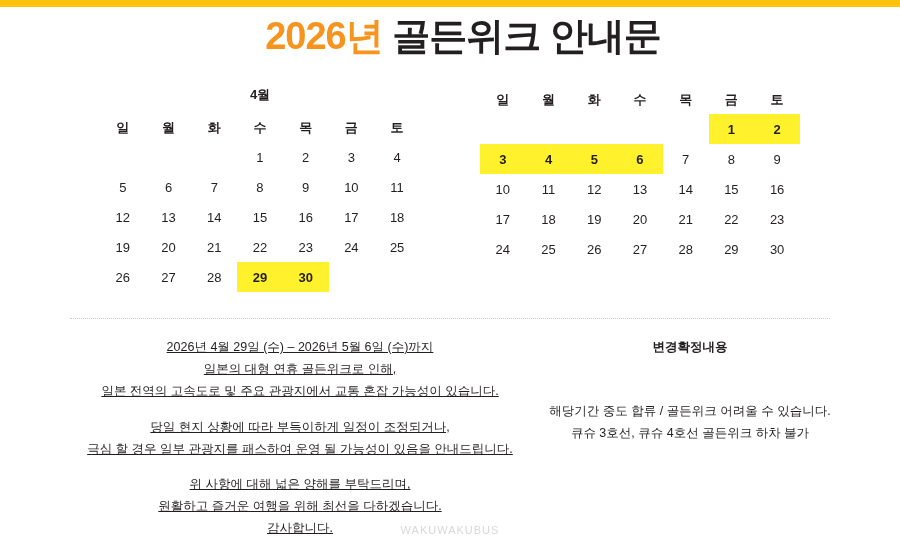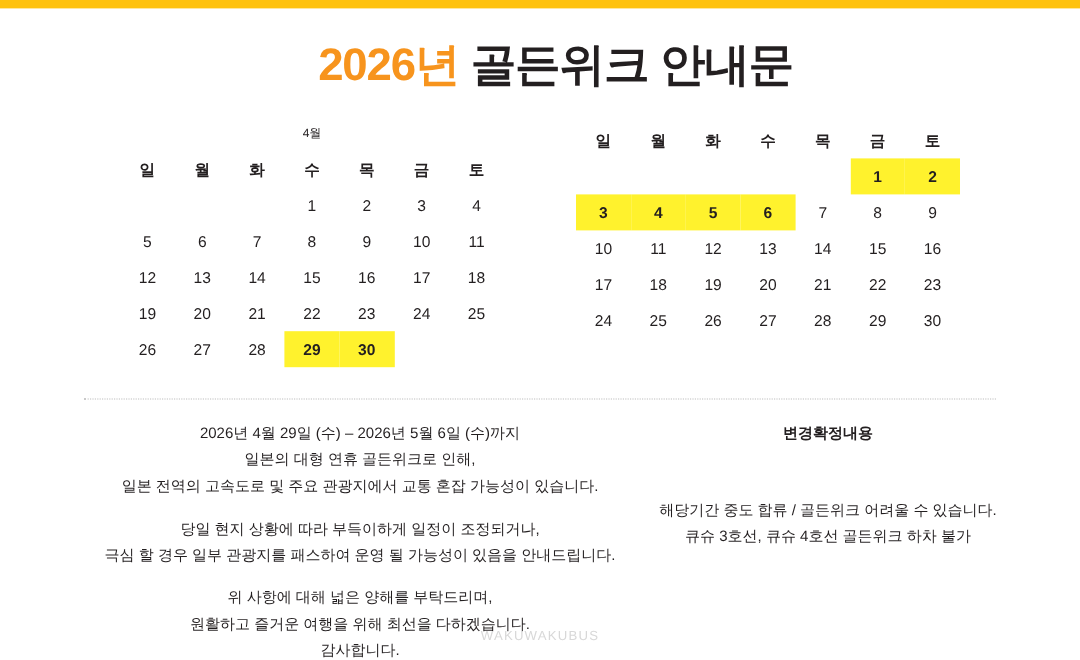--- a/index.html
+++ b/index.html
@@ -14,43 +14,43 @@
     overflow: hidden;
     position: relative;
   }
   .top-bar {
     width: 900px;
     height: 7px;
     background: #ffc20e;
   }
   .title {
     text-align: center;
-    margin-top: 22px;
+    margin-top: 4px;
     font-size: 38px;
     font-weight: bold;
     letter-spacing: -1px;
     color: #231f20;
     padding-left: 26px;
   }
   .title .accent {
     color: #f7941d;
   }
   .cal-wrap {
     display: flex;
     justify-content: center;
     gap: 60px;
     margin-top: 24px;
   }
   .cal {
     width: 320px;
   }
   .cal-title {
     text-align: center;
-    font-size: 10px;
-    font-weight: normal;
+    font-size: 13px;
+    font-weight: bold;
     color: #231f20;
     margin-bottom: 10px;
   }
   table.cal-table {
     border-collapse: collapse;
     width: 100%;
     table-layout: fixed;
   }
   table.cal-table th {
     font-size: 13px;
@@ -95,21 +95,21 @@
     color: #231f20;
     line-height: 1.75;
   }
   .bottom-right {
     flex: 1;
     text-align: center;
     font-size: 12.5px;
     color: #231f20;
     line-height: 1.75;
   }
-  .para { margin-bottom: 14px; }
+  .para { margin-bottom: 14px; text-decoration: underline; }
   .para:last-child { margin-bottom: 0; }
   .right-head {
     font-weight: bold;
     margin-bottom: 42px;
     font-size: 12.5px;
   }
   .footer {
     position: absolute;
     bottom: 14px;
     width: 100%;

